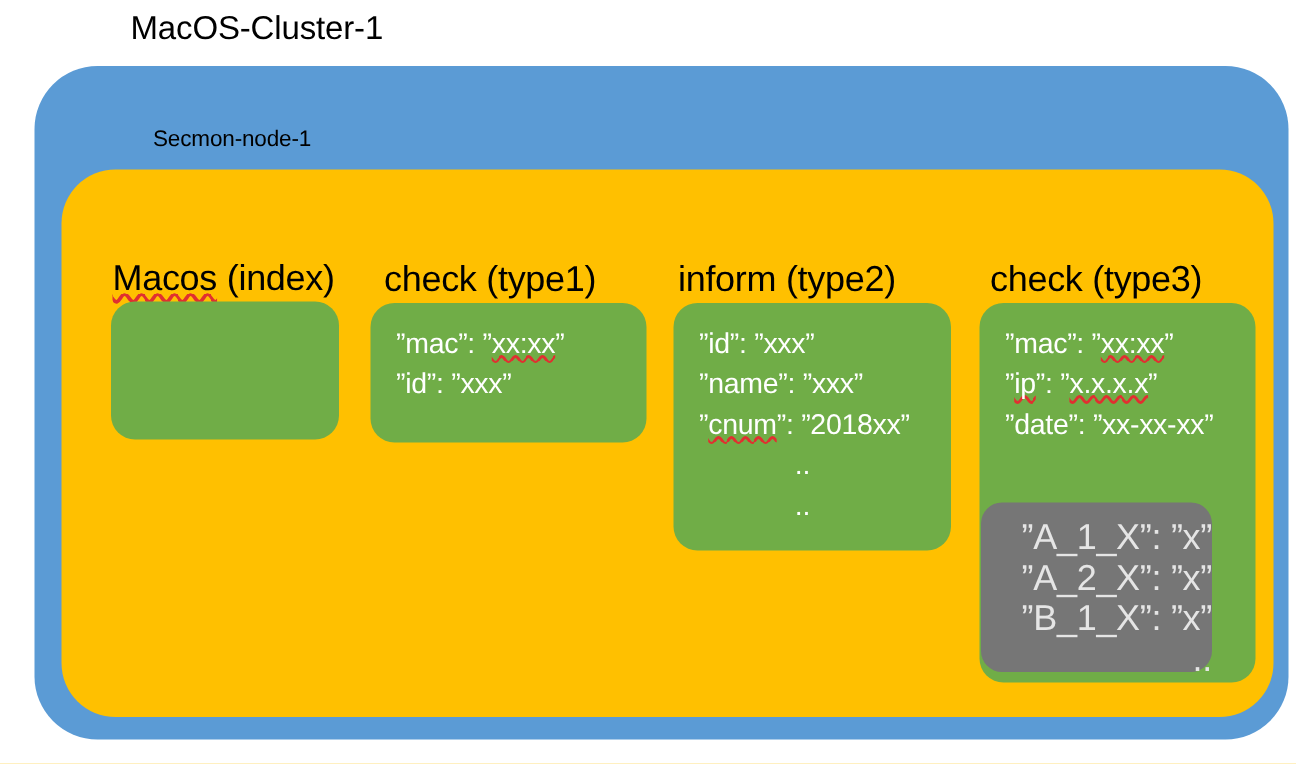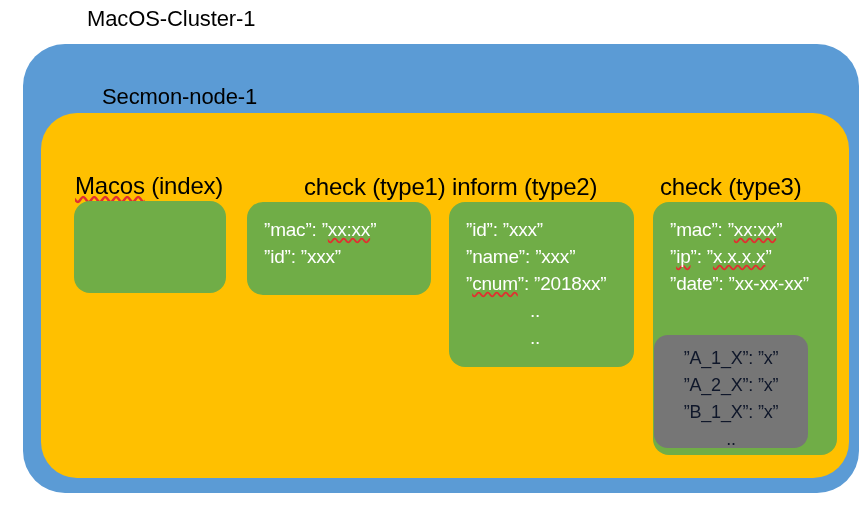--- a/index.html
+++ b/index.html
@@ -41,21 +41,21 @@
     height: 449px;
     background: #5B9BD5;
     border-radius: 42px;
   }
 
   
   .node-title {
     position: absolute;
     left: 87px;
     top: 84px;
-    font-size: 22px;
+    font-size: 15px;
     color: #000000;
     white-space: nowrap;
     letter-spacing: -0.1px;
   }
   .node-box {
     position: absolute;
     left: 26px;
     top: 113px;
     width: 808px;
     height: 365px;
@@ -106,37 +106,37 @@
 
   
   .subdoc {
     position: absolute;
     background: #767676;
     border-radius: 14px;
     box-sizing: border-box;
     padding: 10px 0 0 0;
   }
   .subdoc .line {
-    font-size: 18px;
-    color: #0f172a;
+    font-size: 24px;
+    color: #e5e5e5;
     line-height: 27px;
     white-space: nowrap;
     letter-spacing: -0.2px;
-    text-align: center;
+    text-align: right;
   }
 
   
   #doc-macos   { left: 43px;  top: 201px; width: 152px; height: 92px; }
   #doc-check   { left: 216px; top: 202px; width: 184px; height: 93px; }
   #doc-inform  { left: 418px; top: 202px; width: 185px; height: 165px; }
   #doc-result  { left: 622px; top: 202px; width: 184px; height: 253px; }
   #subdoc-result { left: 639px; top: 335px; width: 154px; height: 113px; }
 
   #title-macos  { left: 60px;  top: 172px; }
-  #title-check  { left: 241px; top: 173px; margin-left: 48px; }
+  #title-check  { left: 241px; top: 173px; }
   #title-inform { left: 437px; top: 173px; }
   #title-result { left: 645px; top: 173px; }
 </style>
 </head>
 <body>
 
 <div class="canvas">
 
   <div class="cluster-title">MacOS-Cluster-1</div>
   <div class="cluster-box"></div>

